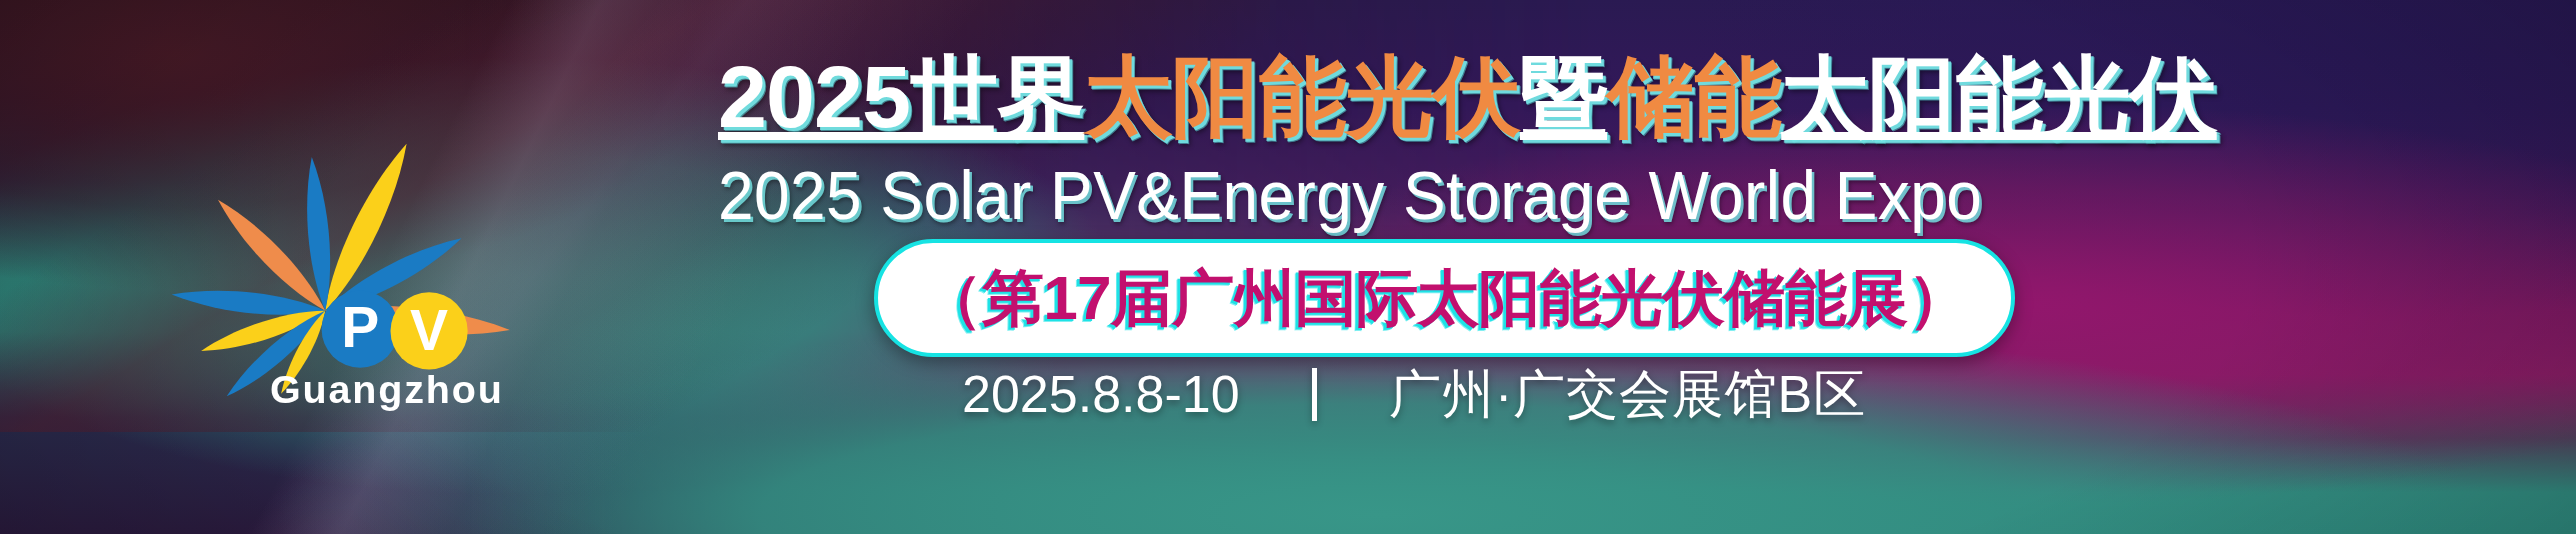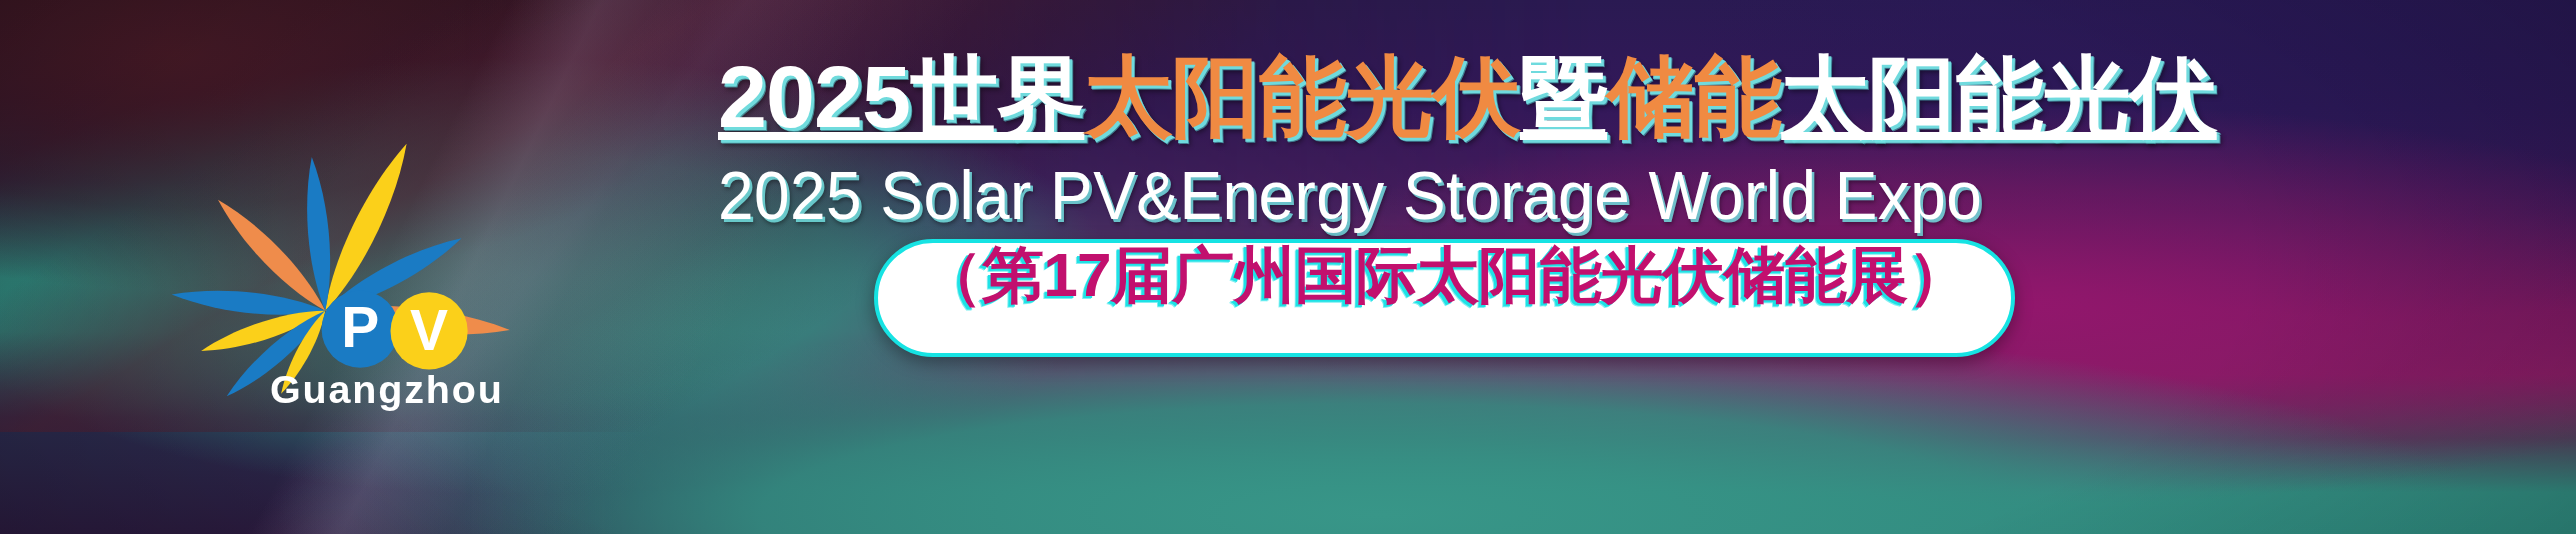--- a/index.html
+++ b/index.html
@@ -130,21 +130,21 @@
   }
 
   
   .pill {
     position:absolute; left:156px; top:239px;
     width:1141px; height:118px;
     background:#ffffff;
     border:4.6px solid #16e3e3;
     border-radius:59px;
     box-shadow:0 5.5px 16.6px rgba(0,0,0,.35);
-    display:flex; align-items:flex-start; justify-content:center;
+    display:flex; align-items:center; justify-content:center;
   }
   .pill-text {
     font-size:61px; line-height:64px;
     font-weight:bold;
     color:#c2106e;
     letter-spacing:-0.9px;
     white-space:nowrap;
     text-shadow:
       -2.8px 1.8px 0 rgba(25,225,230,.95),
       -3.7px 2.8px 0 rgba(25,225,230,.55);
@@ -237,16 +237,21 @@
     <div class="headline">
       <span class="w">2025世界</span><span class="o">太阳能光伏</span><span class="w">暨</span><span class="o">储能</span><span class="w">太阳能光伏</span>
     </div>
 
     <div class="subtitle">2025 Solar PV&amp;Energy Storage World Expo</div>
 
     <div class="pill">
       <span class="pill-text">（第17届广州国际太阳能光伏储能展）</span>
     </div>
 
+    <div class="meta">
+      <span class="meta-date">2025.8.8-10</span>
+      <span class="meta-sep"></span>
+      <span class="meta-venue">广州·广交会展馆B区</span>
+    </div>
 
   </div>
 </div>
 
 
 </body></html>

